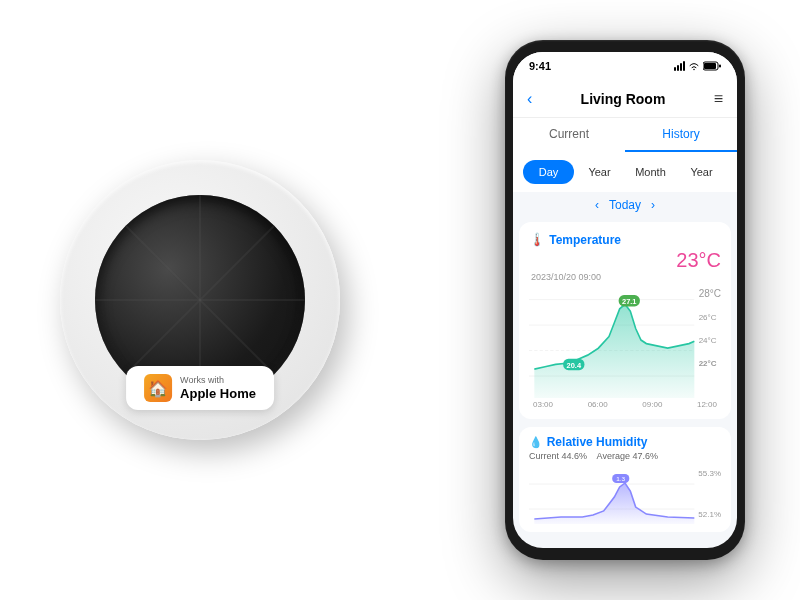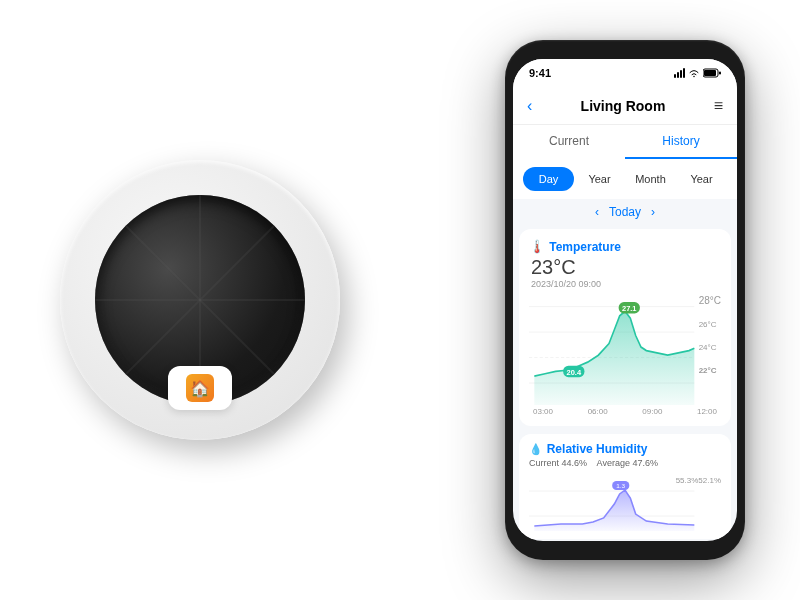--- a/index.html
+++ b/index.html
@@ -127,21 +127,21 @@
       transform: translateY(-50%);
       width: 240px;
       height: 520px;
     }
 
     .phone-frame {
       width: 240px;
       height: 520px;
       background: #1a1a1a;
       border-radius: 38px;
-      padding: 19px 8px;
+      padding: 12px 8px;
       box-shadow: 
         0 20px 60px rgba(0,0,0,0.4),
         0 4px 15px rgba(0,0,0,0.3),
         inset 0 1px 2px rgba(255,255,255,0.1);
       position: relative;
     }
 
     .phone-screen {
       width: 100%;
       height: 100%;
@@ -301,22 +301,23 @@
 
     .section-title {
       font-size: 12px;
       font-weight: 600;
       color: #007AFF;
     }
 
     .temp-value {
       font-size: 20px;
       font-weight: 300;
-      color: #404040;
+      color: #ec4899;
       margin-left: 2px;
+      text-align: right;
     }
 
     .temp-date {
       font-size: 9px;
       color: #999;
       margin-left: 2px;
       margin-bottom: 6px;
     }
 
     
@@ -386,20 +387,24 @@
   <div class="device-container">
     <div class="device-outer">
       <div class="device-inner">
         <div class="cross-line v"></div>
         <div class="cross-line h"></div>
         <div class="cross-line d1"></div>
         <div class="cross-line d2"></div>
       </div>
       <div class="device-label">
         <div class="apple-home-icon">🏠</div>
+        <div class="device-label-text">
+          <span class="works-with">Works with</span>
+          <span class="apple-home-text">Apple Home</span>
+        </div>
       </div>
     </div>
   </div>
 
   <div class="phone-container">
     <div class="phone-frame">
       <div class="phone-screen">
 
         <div class="status-bar">
           <span class="status-time">9:41</span>
@@ -530,21 +535,21 @@
               </defs>
               <line x1="0" y1="15" x2="155" y2="15" stroke="#e8e8e8" stroke-width="0.5"></line>
               <line x1="0" y1="40" x2="155" y2="40" stroke="#e8e8e8" stroke-width="0.5"></line>
               <path d="M5,50 L30,48 L50,48 L60,46 L70,42 L80,28 L85,18 L90,14 L95,22 L100,38 L110,45 L130,48 L155,49 L155,55 L5,55 Z" fill="url(#humGrad)"></path>
               <path d="M5,50 L30,48 L50,48 L60,46 L70,42 L80,28 L85,18 L90,14 L95,22 L100,38 L110,45 L130,48 L155,49" fill="none" stroke="#8888ff" stroke-width="1.5"></path>
 
               <rect x="78" y="5" width="16" height="9" rx="4" fill="#8888ff"></rect>
               <text x="86" y="12" text-anchor="middle" font-size="6" fill="white">1.3</text>
             </svg>
             
-            <div style="position:absolute;right:0;top:0;height:50px;display:flex;flex-direction:row;justify-content:space-between;">
+            <div style="position:absolute;right:0;top:0;height:50px;display:flex;flex-direction:column;justify-content:space-between;">
               <span style="font-size:8px;color:#999;">55.3%</span>
               <span style="font-size:8px;color:#999;">52.1%</span>
             </div>
           </div>
         </div>
 
       </div>
     </div>
   </div>
 

